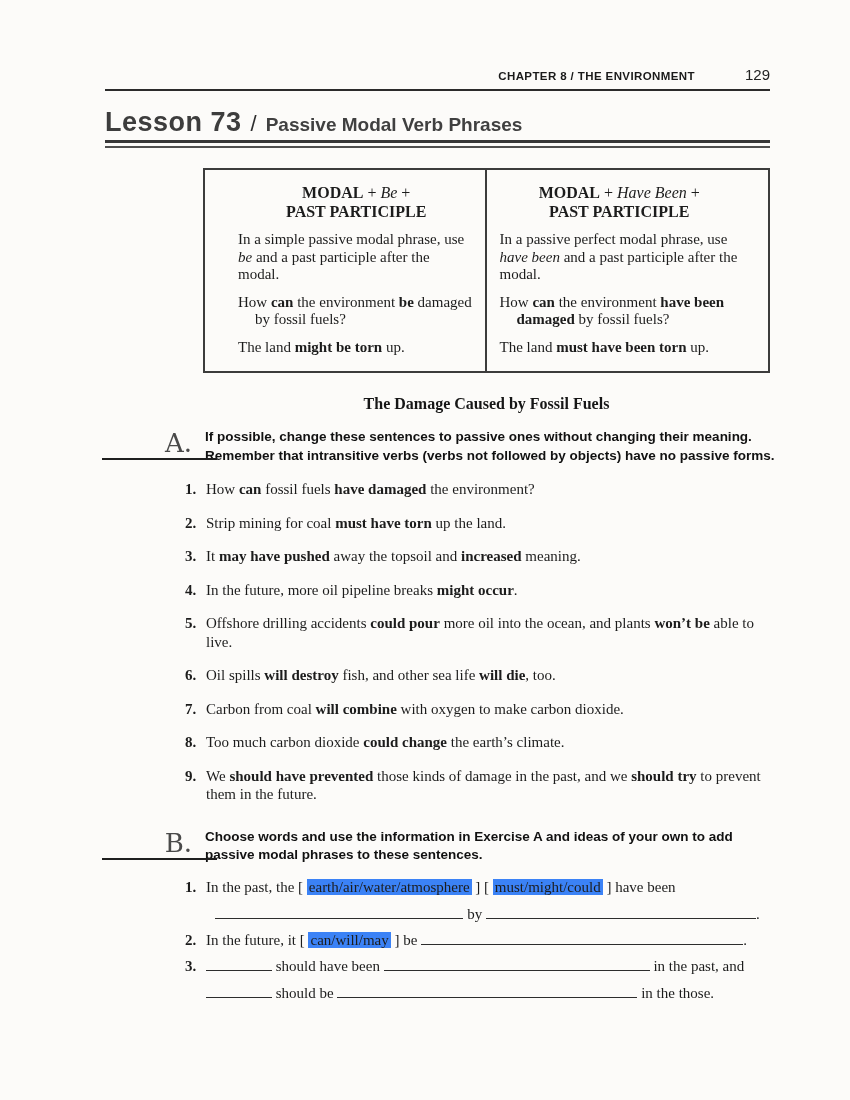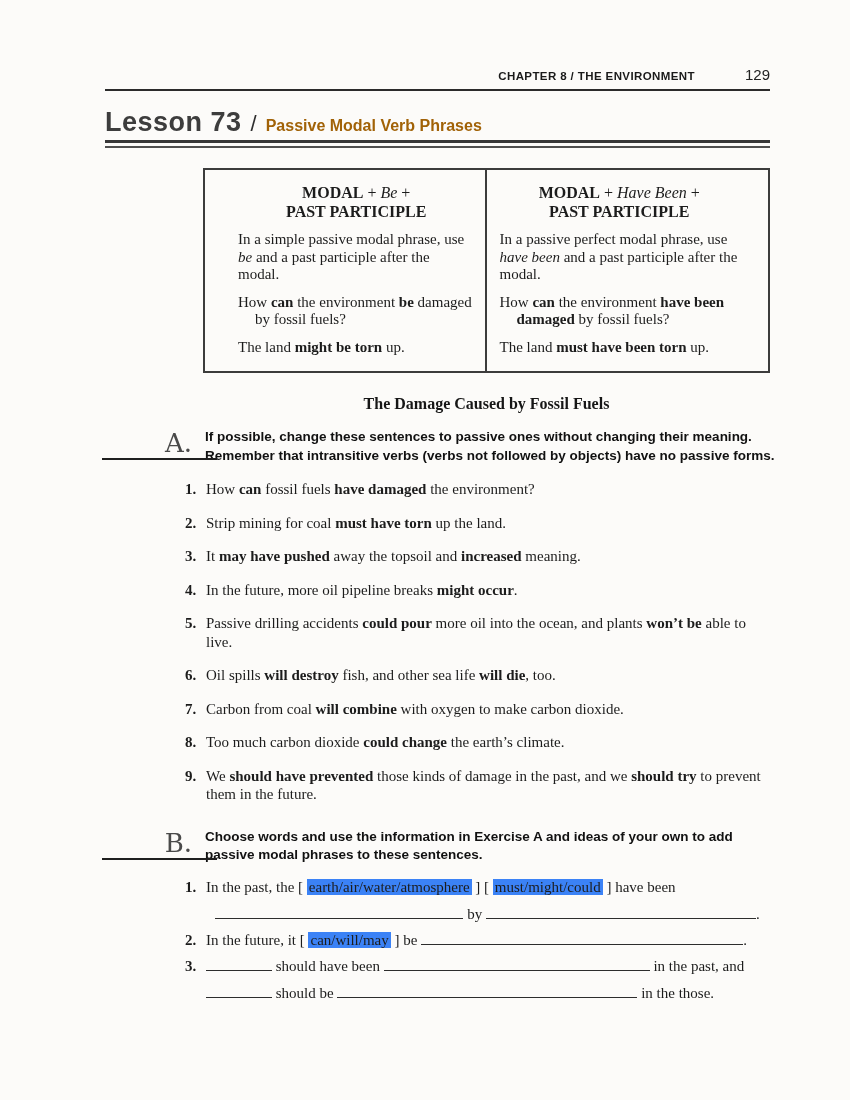--- a/index.html
+++ b/index.html
@@ -32,21 +32,21 @@
 
   
   .lesson-wrap { margin-top:16px; border-bottom:2px solid #4f4f4f; padding-bottom:3px; }
   .lesson-head {
     display:flex; align-items:baseline; gap:9px;
     border-bottom:3px solid #383838; padding-bottom:2px;
     font-family:"Liberation Sans", sans-serif; font-weight:bold;
   }
   .lesson-number { font-size:27px; color:#3d3d3d; letter-spacing:0.5px; }
   .lesson-sep    { font-size:22px; color:#2e2e2e; font-weight:normal; }
-  .lesson-title  { font-size:16px; color:#a16207; }
+  .lesson-title  { font-size:19px; color:#404040; }
 
   
   .grammar-box {
     margin-top:20px; margin-left:98px; width:563px;
     border:2px solid #3c3c3c; display:flex; box-sizing:content-box;
     background:#fcfbf9;
   }
   .gb-cell { box-sizing:border-box; font-size:15px; }
   .gb-left  { width:50%; padding:11px 10px 15px 33px; border-right:2px solid #3c3c3c; }
   .gb-right { width:50%; padding:11px 29px 15px 13px; }
@@ -152,21 +152,21 @@
         <li>
             <span class="num">3.</span>
             <span class="itxt"><span>It </span><span class="bold">may have pushed</span><span> away the topsoil and </span><span class="bold">increased</span><span> meaning.</span></span>
           </li>
         <li>
             <span class="num">4.</span>
             <span class="itxt"><span>In the future, more oil pipeline breaks </span><span class="bold">might occur</span><span>.</span></span>
           </li>
         <li>
             <span class="num">5.</span>
-            <span class="itxt"><span>Passive drilling accidents </span><span class="bold">could pour</span><span> more oil into the ocean, and plants </span><span class="bold">won’t be</span><span> able to live.</span></span>
+            <span class="itxt"><span>Offshore drilling accidents </span><span class="bold">could pour</span><span> more oil into the ocean, and plants </span><span class="bold">won’t be</span><span> able to live.</span></span>
           </li>
         <li>
             <span class="num">6.</span>
             <span class="itxt"><span>Oil spills </span><span class="bold">will destroy</span><span> fish, and other sea life </span><span class="bold">will die</span><span>, too.</span></span>
           </li>
         <li>
             <span class="num">7.</span>
             <span class="itxt"><span>Carbon from coal </span><span class="bold">will combine</span><span> with oxygen to make carbon dioxide.</span></span>
           </li>
         <li>

